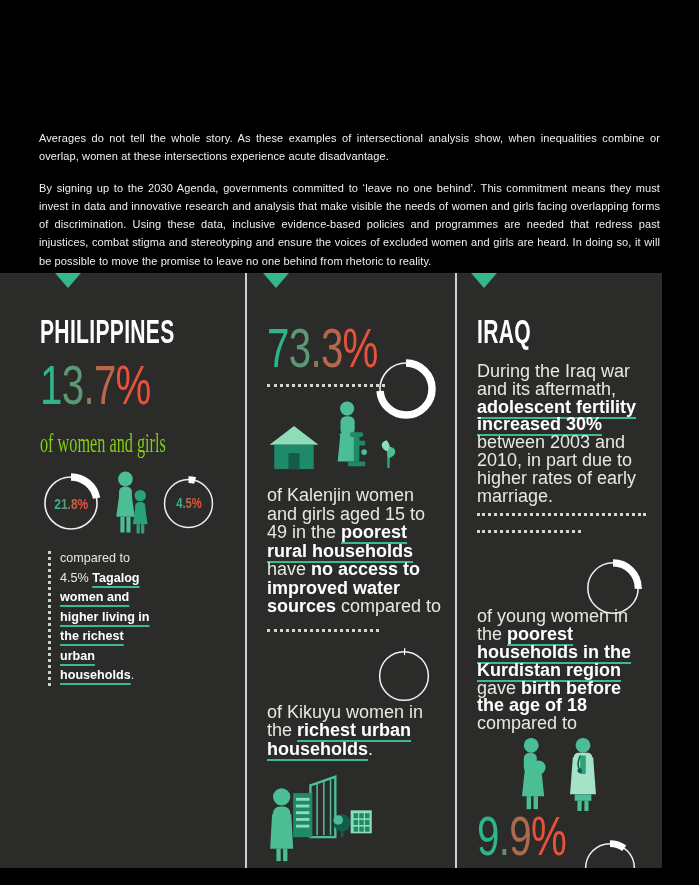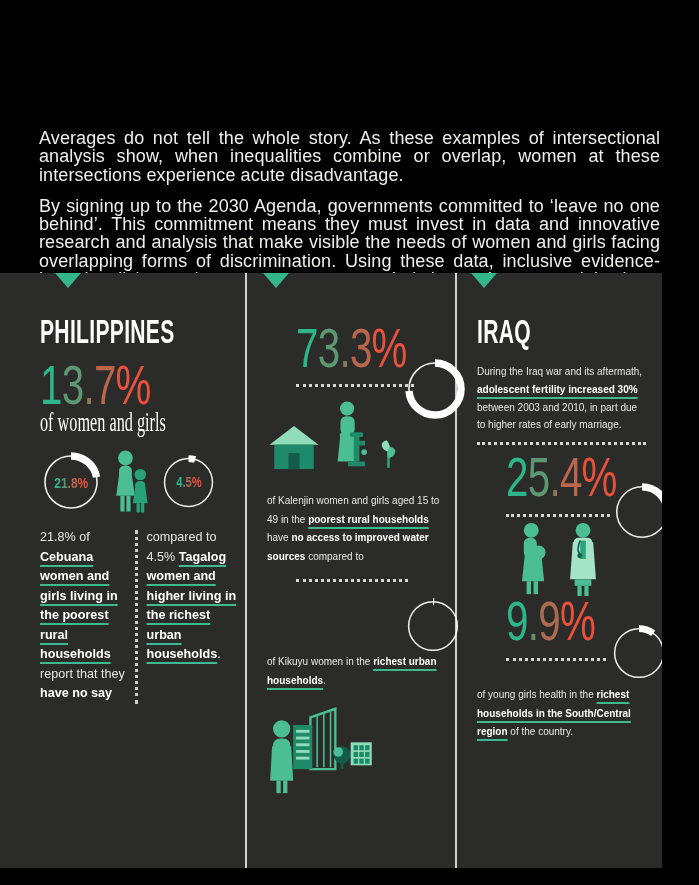--- a/index.html
+++ b/index.html
@@ -1,43 +1,43 @@
 <!DOCTYPE html>
 <html><head>
 <meta charset="utf-8">
 <style>
   html,body{margin:0;padding:0;background:#000;}
   body{width:699px;height:885px;overflow:hidden;font-family:"Liberation Sans",sans-serif;-webkit-font-smoothing:antialiased;}
 
   
   .top-section{height:273px;background:#000;box-sizing:border-box;padding:129px 39px 0 39px;}
-  .top-section p{margin:0 0 13px 0;color:#efefec;font-size:18px;line-height:18.3px;text-align:justify;letter-spacing:.1px;}
+  .top-section p{margin:0 0 13px 0;color:#efefec;font-size:11px;line-height:18.3px;text-align:justify;letter-spacing:.1px;}
 
   
   .panel{position:relative;width:662px;height:595px;background:#2b2b2a;display:grid;
          grid-template-columns:247px 210px 205px;overflow:hidden;}
   .col{position:relative;box-sizing:border-box;}
   .col-1{padding:40px 8px 0 40px;border-right:2px solid rgba(255,255,255,.78);}
   .col-2{padding:40px 12px 0 20px;border-right:2px solid rgba(255,255,255,.78);}
   .col-3{padding:40px 16px 0 20px;}
 
   .tri{position:absolute;top:0;width:0;height:0;border-left:13px solid transparent;
        border-right:13px solid transparent;border-top:15px solid #35b78e;}
   .tri-1{left:55px}.tri-2{left:16px}.tri-3{left:14px}
 
   .country{color:#fff;font-weight:700;font-size:34px;line-height:36px;white-space:nowrap;}
   .country .cx{display:inline-block;transform:scaleX(.62);transform-origin:0 50%;letter-spacing:.5px;}
 
   .bignum{font-weight:400;font-size:56px;line-height:46px;white-space:nowrap;}
   .bignum .cx{display:inline-block;transform:scaleX(.72);transform-origin:0 50%;letter-spacing:-1px;}
 
-  .serif-sub{font-family:"Liberation Serif",serif;color:#ffffff;font-size:28px;line-height:28px;white-space:nowrap;margin-top:0;}
+  .serif-sub{font-family:"Liberation Serif",serif;color:#84cc16;font-size:28px;line-height:28px;white-space:nowrap;margin-top:21px;}
   .serif-sub .cx{display:inline-block;transform:scaleX(.58);transform-origin:0 50%;}
 
-  .rich{color:#e7e7e3;font-size:10px;line-height:18.5px;}
+  .rich{color:#e7e7e3;font-size:18px;line-height:18.5px;}
   .rich .b{color:#fff;font-weight:700;}
   .rich .u{text-decoration:underline;text-decoration-color:#3cba91;text-decoration-thickness:2px;text-underline-offset:3.5px;}
 
   .dotline{border-top:3px dotted #d6d6d0;height:0;}
 
   
   .donut{display:block;}
   .ring{fill:none;stroke:rgba(255,255,255,.92);stroke-width:2.6;}
   .arc{fill:none;stroke:#ffffff;stroke-width:12;}
   .donut-wrap{position:relative;}
@@ -47,21 +47,21 @@
 
   
   .stat-row{display:flex;align-items:center;gap:5px;margin-top:12px;}
   .compare{display:flex;margin-top:12px;}
   .cmp{font-size:12.6px;line-height:19.5px;}
   .cmp-left{width:88px;}
   .cmp-div{border-left:3px dotted #cfcfc9;margin:2px 9px 0 8px;}
   .cmp-right{width:92px;}
 
   
-  .statblock{position:relative;margin-left:29px;}
+  .statblock{position:relative;}
   .statblock .donut-side{position:absolute;}
 
   .icon-row{display:flex;align-items:flex-end;gap:5px;}
 </style>
 </head>
 <body>
 
 <div class="top-section">
   <p>Averages do not tell the whole story. As these examples of intersectional analysis show, when inequalities combine or overlap, women at these intersections experience acute disadvantage.</p>
   <p>By signing up to the 2030 Agenda, governments committed to ‘leave no one behind’. This commitment means they must invest in data and innovative research and analysis that make visible the needs of women and girls facing overlapping forms of discrimination. Using these data, inclusive evidence-based policies and programmes are needed that redress past injustices, combat stigma and stereotyping and ensure the voices of excluded women and girls are heard. In doing so, it will be possible to move the promise to leave no one behind from rhetoric to reality.</p>
@@ -106,21 +106,20 @@
           <circle class="ring" cx="50" cy="50" r="42"></circle>
           <circle class="arc" cx="50" cy="50" r="42" transform="rotate(-90 50 50)" stroke-dasharray="11.875220230569418 263.89378290154264"></circle>
         </svg>
         <div class="donut-label">
             <span class="cx gradnum" style="font-size:14px"><span style="color: rgb(46, 181, 138);">4</span><span style="color: rgb(107, 142, 106);">.</span><span style="color: rgb(169, 108, 80);">5</span><span style="color: rgb(232, 81, 59);">%</span></span>
           </div>
       </div>
     </div>
 
     <div class="compare">
-      <div class="cmp cmp-left rich"><span>21.8% of </span><span class="b u">Cebuana women and girls living in the poorest rural households</span><span> report that they </span><span class="b">have no say</span></div>
       <div class="cmp-div"></div>
       <div class="cmp cmp-right rich"><span>compared to 4.5% </span><span class="b u">Tagalog women and higher living in the richest urban households</span><span>.</span></div>
     </div>
   </div>
 
   <div class="col col-2">
     <div class="tri tri-2"></div>
 
     <div class="statblock" style="margin-top:12px;height:68px">
       <div class="bignum"><span class="cx gradnum"><span style="color: rgb(46, 181, 138);">7</span><span style="color: rgb(92, 152, 114);">3</span><span style="color: rgb(138, 122, 90);">.</span><span style="color: rgb(185, 102, 75);">3</span><span style="color: rgb(232, 81, 59);">%</span></span></div>
@@ -148,21 +147,21 @@
         <circle cx="39" cy="54" r="3" fill="#4bbe95"></circle>
         <rect x="22" y="64" width="18" height="5" fill="#1e8a6a"></rect>
       </svg>
       <svg width="23" height="33" viewBox="0 0 24 34">
         <path d="M12 8 L12 31" stroke="#2ba47d" stroke-width="2.6" fill="none"></path>
         <path d="M12 14 C4 12 2 4 10 2 C14 6 14 12 12 14 Z" fill="#8fdcb9"></path>
         <path d="M12 21 C20 19 22 11 14 9 C10 13 10 19 12 21 Z" fill="#4bbe95"></path>
       </svg>
     </div>
 
-    <div class="rich" style="margin-top:21px;width:178px"><span>of Kalenjin women and girls aged 15 to 49 in the </span><span class="b u">poorest rural households</span><span> have </span><span class="b">no access to improved water sources</span><span> compared to</span></div>
+    <div class="rich" style="margin-top:15px;width:178px"><span>of Kalenjin women and girls aged 15 to 49 in the </span><span class="b u">poorest rural households</span><span> have </span><span class="b">no access to improved water sources</span><span> compared to</span></div>
 
     <div class="statblock" style="margin-top:10px;height:62px">
       <div class="dotline" style="width:112px;margin-top:13px"></div>
       <svg class="donut donut-side" style="left:108px;top:18px" viewBox="0 0 100 100" width="58" height="58">
         <circle class="ring" cx="50" cy="50" r="42"></circle>
         <circle class="arc" cx="50" cy="50" r="42" transform="rotate(-90 50 50)" stroke-dasharray="2.111150263212341 263.89378290154264"></circle>
       </svg>
     </div>
 
     <div class="rich" style="margin-top:12px;width:178px"><span>of Kikuyu women in the </span><span class="b u">richest urban households</span><span>.</span></div>
@@ -200,28 +199,28 @@
   </div>
 
   <div class="col col-3">
     <div class="tri tri-3"></div>
     <div class="country"><span class="cx">IRAQ</span></div>
 
     <div class="rich" style="margin-top:14px;width:169px;line-height:17.8px"><span>During the Iraq war and its aftermath, </span><span class="b u">adolescent fertility increased 30%</span><span> between 2003 and 2010, in part due to higher rates of early marriage.</span></div>
     <div class="dotline" style="width:169px;margin-top:8px"></div>
 
     <div class="statblock" style="margin-top:9px;height:64px">
-      <div class="bignum"><span class="cx gradnum"><span style="color: rgb(46, 181, 138);">2</span><span style="color: rgb(92, 152, 114);">5</span><span style="color: rgb(138, 122, 90);">.</span><span style="color: rgb(185, 102, 75);">4</span><span style="color: rgb(232, 81, 59);">%</span></span></div>
       <div class="dotline" style="width:104px;margin-top:14px"></div>
       <svg class="donut donut-side" style="left:106px;top:28px" viewBox="0 0 100 100" width="60" height="60">
         <circle class="ring" cx="50" cy="50" r="42"></circle>
         <circle class="arc" cx="50" cy="50" r="42" transform="rotate(-90 50 50)" stroke-dasharray="67.02902085699183 263.89378290154264"></circle>
       </svg>
     </div>
 
+    <div class="rich" style="margin-top:14px;width:170px;line-height:17.8px"><span>of young women in the </span><span class="b u">poorest households in the Kurdistan region</span><span> gave </span><span class="b">birth before the age of 18</span><span> compared to</span></div>
 
     <div class="icon-row" style="margin-top:4px;margin-left:36px;gap:7px">
       <svg width="42" height="74" viewBox="0 0 44 80">
         <g fill="#4bbe95">
           <circle cx="19" cy="9" r="8"></circle>
           <rect x="11" y="17" width="14" height="22" rx="6"></rect>
           <circle cx="27" cy="33" r="7.5"></circle>
           <polygon points="9,64 33,64 30,36 12,36"></polygon>
           <rect x="14" y="64" width="4.8" height="14"></rect>
           <rect x="21.5" y="64" width="4.8" height="14"></rect>

